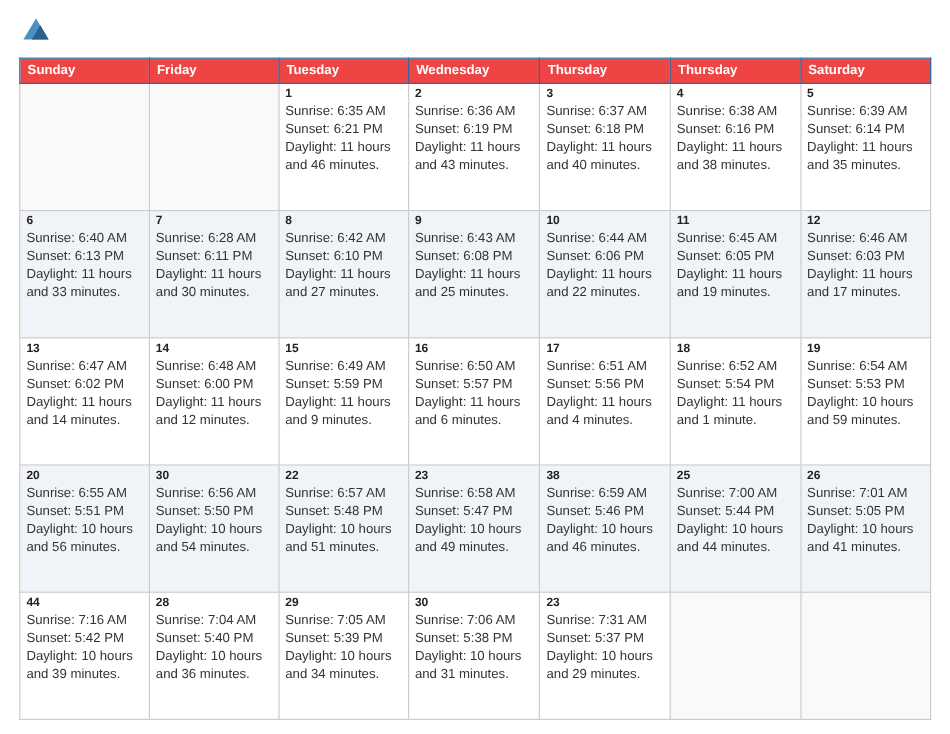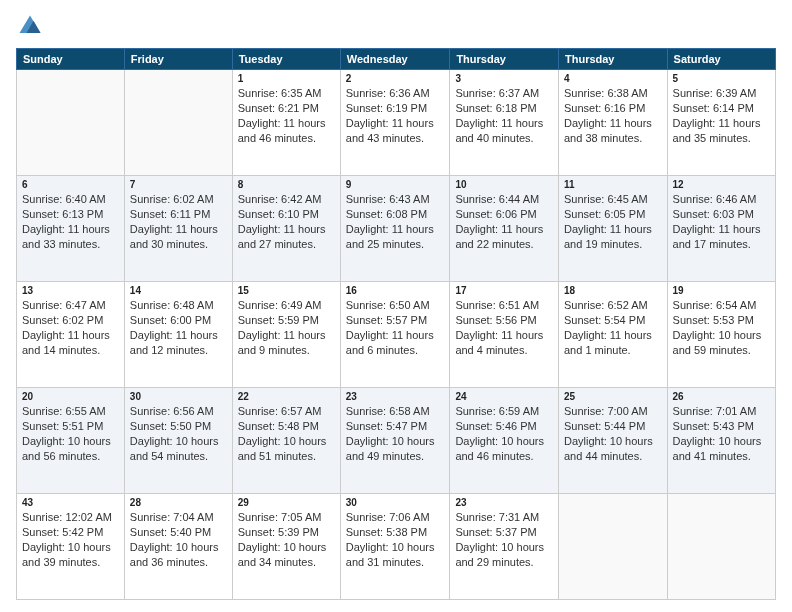--- a/index.html
+++ b/index.html
@@ -63,21 +63,21 @@
       flex: 1;
       display: flex;
       flex-direction: column;
     }
     table {
       width: 100%;
       border-collapse: collapse;
       flex: 1;
     }
     thead th {
-      background: #0c4a6e;
+      background: #ef4444;
       color: #fff;
       font-size: 11px;
       font-weight: bold;
       padding: 4px 6px;
       text-align: left;
       border: 1px solid #2e6aa0;
     }
     tbody td {
       border: 1px solid #ccc;
       vertical-align: top;
@@ -179,21 +179,21 @@
           </tr>
           <tr>
             <td>
               <span class="day-num">6</span>
               <div class="day-info">Sunrise: 6:40 AM
 Sunset: 6:13 PM
 Daylight: 11 hours and 33 minutes.</div>
             </td>
             <td>
               <span class="day-num">7</span>
-              <div class="day-info">Sunrise: 6:02 AM
+              <div class="day-info">Sunrise: 6:28 AM
 Sunset: 6:11 PM
 Daylight: 11 hours and 30 minutes.</div>
             </td>
             <td>
               <span class="day-num">8</span>
               <div class="day-info">Sunrise: 6:42 AM
 Sunset: 6:10 PM
 Daylight: 11 hours and 27 minutes.</div>
             </td>
             <td>
@@ -284,42 +284,42 @@
 Sunset: 5:48 PM
 Daylight: 10 hours and 51 minutes.</div>
             </td>
             <td>
               <span class="day-num">23</span>
               <div class="day-info">Sunrise: 6:58 AM
 Sunset: 5:47 PM
 Daylight: 10 hours and 49 minutes.</div>
             </td>
             <td>
-              <span class="day-num">24</span>
+              <span class="day-num">38</span>
               <div class="day-info">Sunrise: 6:59 AM
 Sunset: 5:46 PM
 Daylight: 10 hours and 46 minutes.</div>
             </td>
             <td>
               <span class="day-num">25</span>
               <div class="day-info">Sunrise: 7:00 AM
 Sunset: 5:44 PM
 Daylight: 10 hours and 44 minutes.</div>
             </td>
             <td>
               <span class="day-num">26</span>
               <div class="day-info">Sunrise: 7:01 AM
-Sunset: 5:43 PM
+Sunset: 5:05 PM
 Daylight: 10 hours and 41 minutes.</div>
             </td>
           </tr>
           <tr>
             <td>
-              <span class="day-num">43</span>
-              <div class="day-info">Sunrise: 12:02 AM
+              <span class="day-num">44</span>
+              <div class="day-info">Sunrise: 7:16 AM
 Sunset: 5:42 PM
 Daylight: 10 hours and 39 minutes.</div>
             </td>
             <td>
               <span class="day-num">28</span>
               <div class="day-info">Sunrise: 7:04 AM
 Sunset: 5:40 PM
 Daylight: 10 hours and 36 minutes.</div>
             </td>
             <td>

